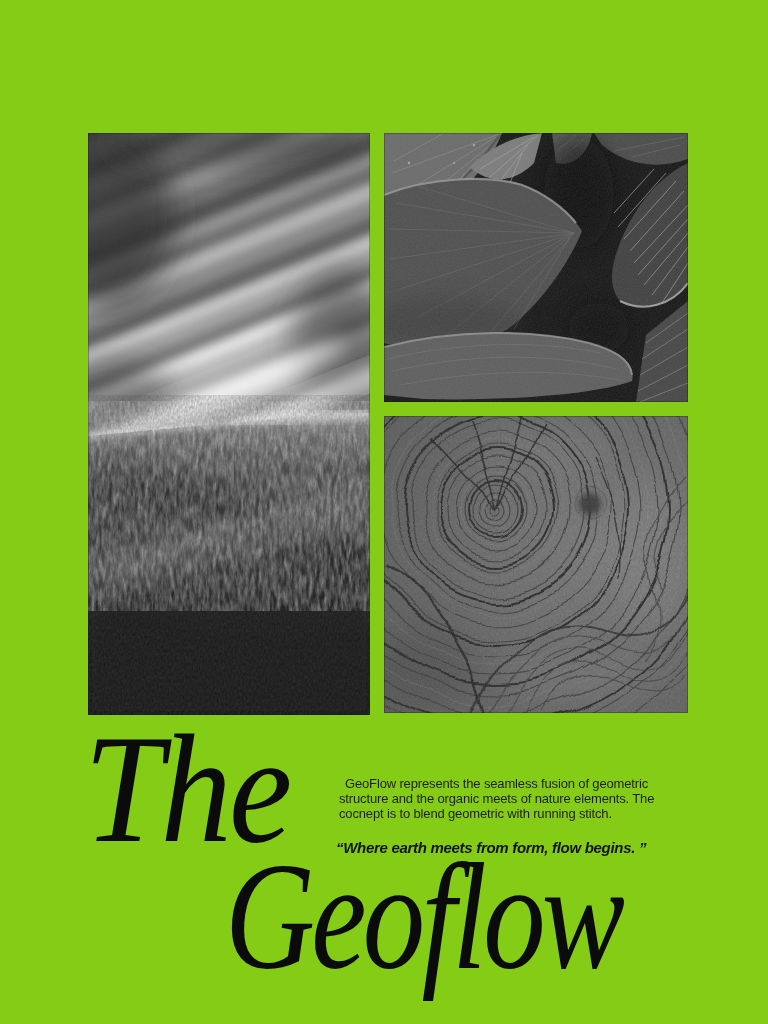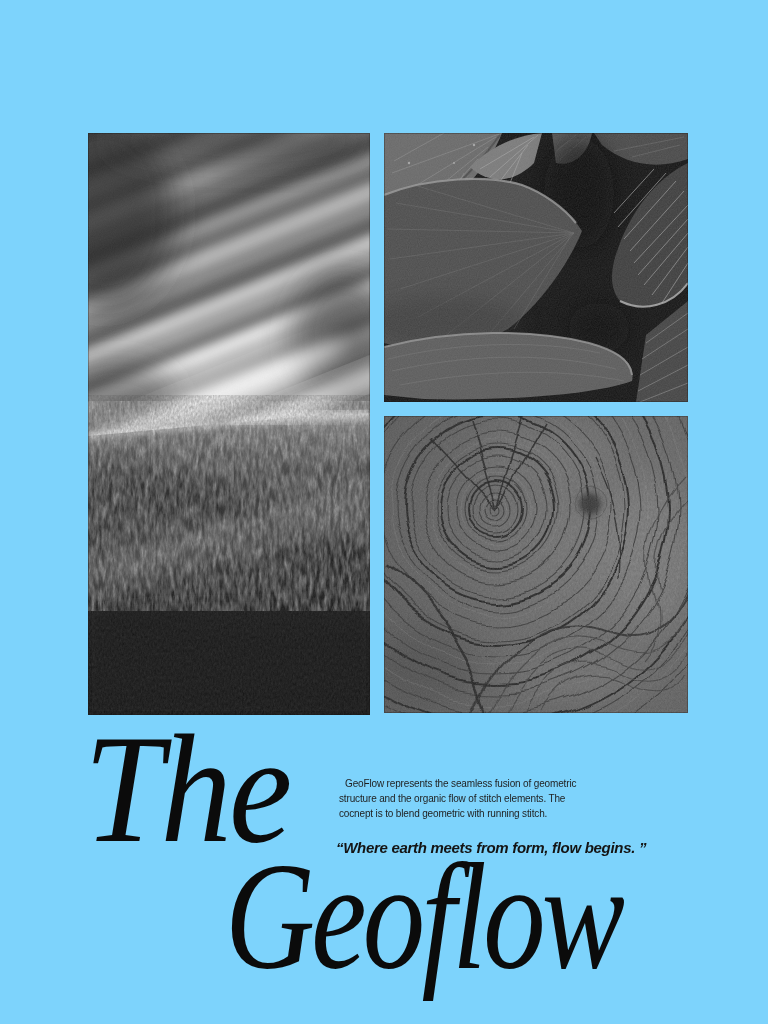--- a/index.html
+++ b/index.html
@@ -1,20 +1,20 @@
 <!DOCTYPE html>
 <html><head>
 <meta charset="utf-8">
 <style>
   html, body { margin: 0; padding: 0; background: #ffffff; }
   .poster {
     position: relative;
     width: 768px;
     height: 1024px;
-    background: #7dd3fc;
+    background: #84cc16;
     overflow: hidden;
     font-family: "Liberation Sans", sans-serif;
   }
   figure.photo { margin: 0; position: absolute; outline: 1px solid rgba(20,20,20,0.3); outline-offset: -1px; }
   figure.photo svg { display: block; width: 100%; height: 100%; }
 
   #photo-hills  { left: 88px;  top: 133px; width: 282px; height: 582px; }
   #photo-leaves { left: 384px; top: 133px; width: 304px; height: 269px; }
   #photo-wood   { left: 384px; top: 416px; width: 304px; height: 297px; }
 
@@ -41,21 +41,21 @@
     letter-spacing: -0.03em;
     transform: scaleX(0.82);
     transform-origin: left top;
   }
 
   .description {
     position: absolute;
     left: 339px; top: 776px;
     margin: 0;
     width: 340px;
-    font-size: 10px;
+    font-size: 13px;
     line-height: 15px;
     letter-spacing: -0.15px;
     color: #1f1f1f;
   }
   .description .line { display: block; white-space: nowrap; }
   .description .line:first-child { margin-left: 6px; }
 
   .quote {
     position: absolute;
     left: 336px; top: 839px;
@@ -298,21 +298,21 @@
       <circle cx="206" cy="88" r="16" fill="none" stroke="#4e4e4e" opacity="0.7" filter="url(#wobble)"></circle>
       <rect width="304" height="297" filter="url(#grain-dark)" opacity="0.3"></rect>
       <rect width="304" height="297" filter="url(#grain-fine)" opacity="0.15"></rect>
     </svg>
   </figure>
 
   <h1 class="hero hero-the">The</h1>
 
   <p class="description">
     <span class="line">GeoFlow represents the seamless fusion of geometric</span>
-    <span class="line">structure and the organic flow of stitch elements. The</span>
+    <span class="line">structure and the organic meets of nature elements. The</span>
     <span class="line">cocnept is to blend geometric with running stitch.</span>
   </p>
 
   <p class="quote">“Where earth meets from form, flow begins. ”</p>
 
   <h1 class="hero hero-geoflow">Geoflow</h1>
 
 </div>
 
 </body></html>

